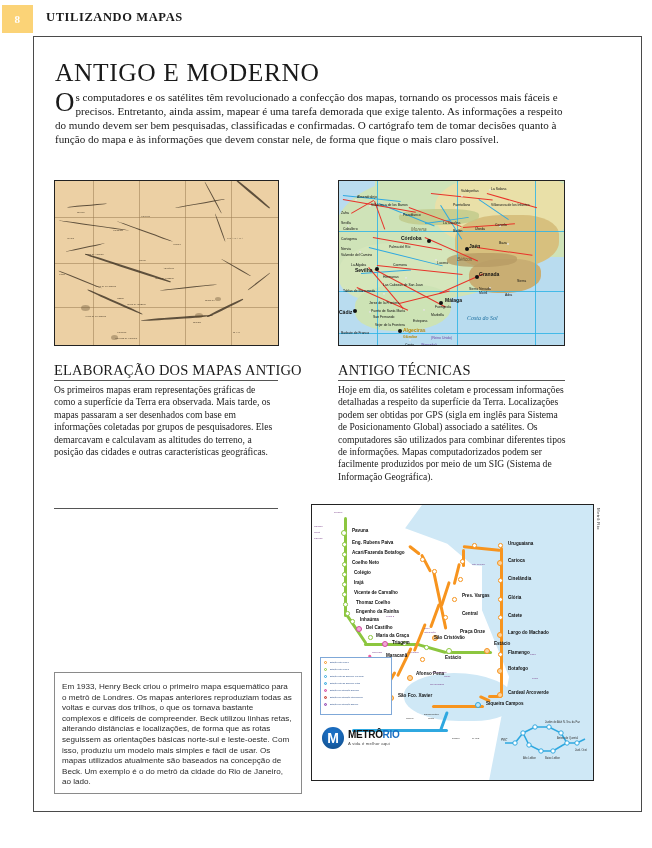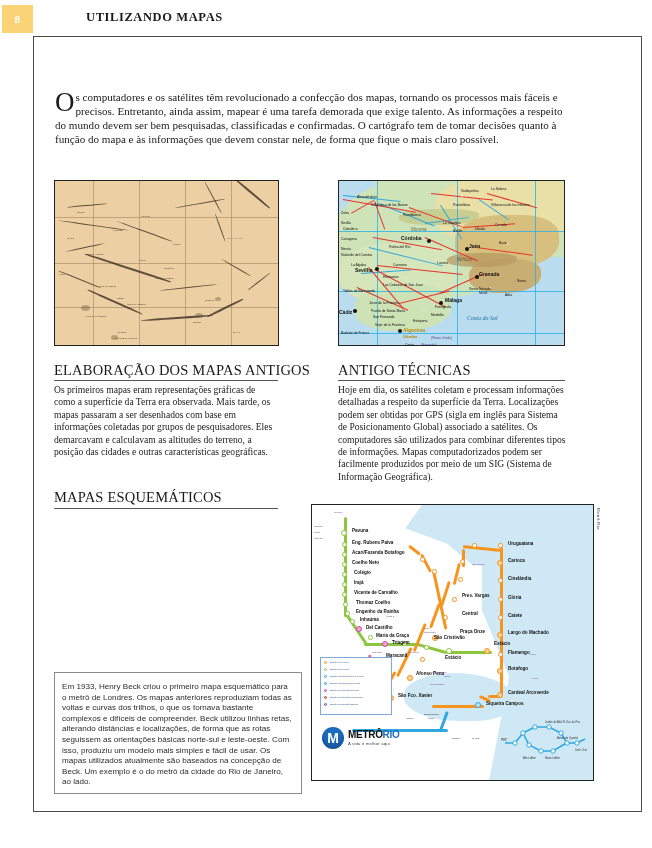--- a/index.html
+++ b/index.html
@@ -20,21 +20,21 @@
     display: flex; align-items: center; justify-content: center;
   }
   .pagenum-tab span {
     color: #ffffff; font-size: 11px; font-weight: bold;
     font-family: "Liberation Serif", serif;
     letter-spacing: .5px;
   }
   .running-head {
     position: absolute; left: 46px; top: 10px;
     font-size: 12.5px; font-weight: bold; letter-spacing: .6px;
-    color: #1a1a1a; font-family: "Liberation Serif", serif; margin-left: 40px;
+    color: #1a1a1a; font-family: "Liberation Serif", serif;
   }
 
   
   .frame {
     position: absolute; left: 33px; top: 36px;
     width: 609px; height: 776px;
     border: 1.3px solid #4a4a4a;
     background: #fff;
   }
 
@@ -152,20 +152,21 @@
 
 <div class="page">
 
   <div class="pagenum-tab">
     <span>8</span>
   </div>
   <div class="running-head">UTILIZANDO MAPAS</div>
 
   <div class="frame"></div>
 
+  <div class="article-title">ANTIGO E MODERNO</div>
   <div class="lead">
     <span class="dropcap">O</span><span>s computadores e os satélites têm revolucionado a confecção dos mapas, tornando os processos mais fáceis e precisos. Entretanto, ainda assim, mapear é uma tarefa demorada que exige talento. As informações a respeito do mundo devem ser bem pesquisadas, classificadas e confirmadas. O cartógrafo tem de tomar decisões quanto à função do mapa e às informações que devem constar nele, de forma que fique o mais claro possível.</span>
   </div>
 
   <div class="fig fig-old">
     <div class="oldmap">
       <div class="grid">
         <div class="gl" style="left:38px;top:0;width:.6px;height:100%"></div>
         <div class="gl" style="left:84px;top:0;width:.6px;height:100%"></div>
         <div class="gl" style="left:130px;top:0;width:.6px;height:100%"></div>
@@ -339,29 +340,28 @@
       <div class="nm-lbl" style="left:140px;top:110px">Motril</div>
       <div class="nm-lbl" style="left:166px;top:112px">Adra</div>
       <div class="nm-lbl" style="left:178px;top:98px">Sierra</div>
       <div class="nm-lbl" style="left:130px;top:106px">Sierra Nevada</div>
       <div class="nm-lbl" style="left:72px;top:46px;font-style:italic;color:#6a6a4a;font-size:4.6px">Morena</div>
       <div class="nm-lbl" style="left:118px;top:76px;font-style:italic;color:#6a5a3a;font-size:4.6px">Béticos</div>
       <div class="nm-lbl sea" style="left:128px;top:134px">Costa do Sol</div>
     </div>
   </div>
 
-  <div class="sec-h" style="left:54px;top:362px">ELABORAÇÃO DOS MAPAS ANTIGOS</div>
+  <div class="sec-h" style="left:54px;top:362px">ELABORAÇÃO DOS MAPAS ANTIGO</div>
   <div class="sec-rule" style="left:54px;top:380px;width:224px"></div>
   <div class="sec-body" style="left:54px;top:384px;width:224px">Os primeiros mapas eram representações gráficas de como a superfície da Terra era observada. Mais tarde, os mapas passaram a ser desenhados com base em informações coletadas por grupos de pesquisadores. Eles demarcavam e calculavam as altitudes do terreno, a posição das cidades e outras características geográficas.</div>
 
   <div class="sec-h" style="left:338px;top:362px">ANTIGO TÉCNICAS</div>
   <div class="sec-rule" style="left:338px;top:380px;width:227px"></div>
   <div class="sec-body" style="left:338px;top:384px;width:229px">Hoje em dia, os satélites coletam e processam informações detalhadas a respeito da superfície da Terra. Localizações podem ser obtidas por GPS (sigla em inglês para Sistema de Posicionamento Global) associado a satélites. Os computadores são utilizados para combinar diferentes tipos de informações. Mapas computadorizados podem ser facilmente produzidos por meio de um SIG (Sistema de Informação Geográfica).</div>
 
-  <div class="sec-h" style="left:54px;top:489px">MAPAS ESQUEMÁTICOS</div>
   <div class="sec-rule" style="left:54px;top:508px;width:224px"></div>
 
   <div class="note-box"></div>
   <div class="note-text">Em 1933, Henry Beck criou o primeiro mapa esquemático para o metrô de Londres. Os mapas anteriores reproduziam todas as voltas e curvas dos trilhos, o que os tornava bastante complexos e difíceis de compreender. Beck utilizou linhas retas, alterando distâncias e localizações, de forma que as rotas seguissem as orientações básicas norte-sul e leste-oeste. Com isso, produziu um modelo mais simples e fácil de usar. Os mapas utilizados atualmente são baseados na concepção de Beck. Um exemplo é o do metrô da cidade do Rio de Janeiro, ao lado.</div>
 
   <div class="metro">
 
     <div class="metro-sea" style="left:72px;top:0;width:211px;height:97px;clip-path:polygon(18% 0,100% 0,100% 100%,72% 100%,66% 66%,42% 62%,30% 40%,10% 24%)"></div>
     <div class="metro-sea" style="left:170px;top:0;width:113px;height:277px;clip-path:polygon(0 0,100% 0,100% 100%,6% 100%,24% 62%,0 38%)"></div>
     <div class="metro-sea" style="left:92px;top:168px;width:110px;height:48px;border-radius:50% 60% 40% 55%"></div>

